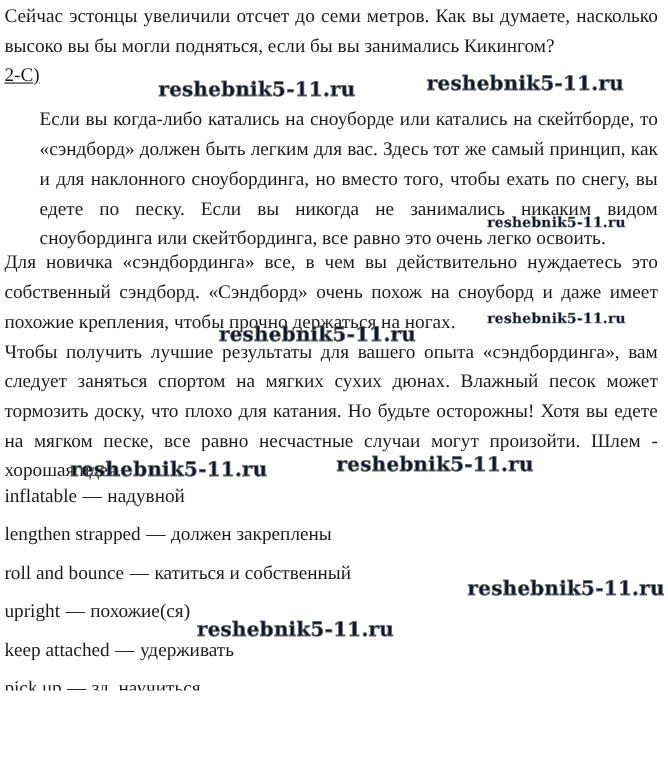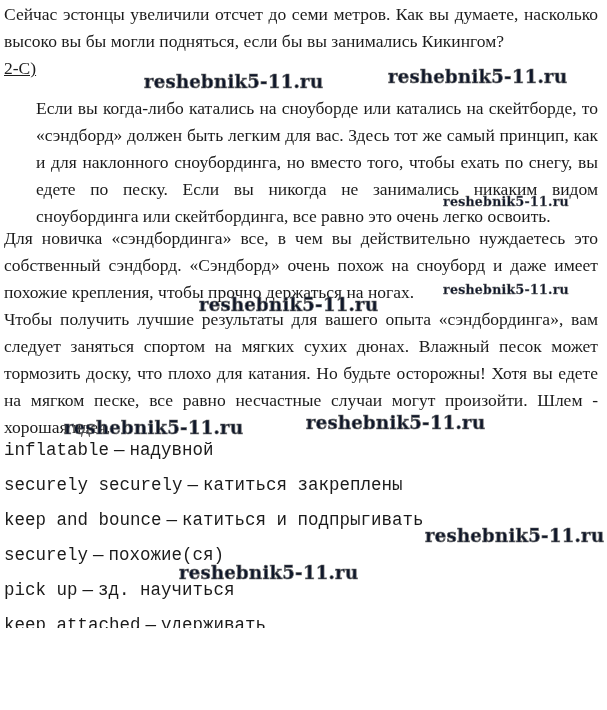--- a/index.html
+++ b/index.html
@@ -37,21 +37,20 @@
   .intro   { top: 1px; }
   .para2   { top: 95px; margin-left: 32px; }
   .para3   { top: 225px; }
   .para4   { top: 306px; }
   .vocab {
     position: absolute;
     left: 4px;
     top: 438px;
     right: 9px;
     font-size: 17.5px;
-    font-family: Liberation Mono, monospace;
   }
   .vocab-row {
     line-height: 24px;
     margin-bottom: 11px;
     white-space: nowrap;
   }
   .vocab-row .dash {
     margin: 0 5px;
   }
   .watermark {
@@ -94,33 +93,33 @@
 
   <p class="para para3">Для новичка «сэндбординга» все, в чем вы действительно нуждаетесь это собственный сэндборд. «Сэндборд» очень похож на сноуборд и даже имеет похожие крепления, чтобы прочно держаться на ногах.</p>
 
   <p class="para para4">Чтобы получить лучшие результаты для вашего опыта «сэндбординга», вам следует заняться спортом на мягких сухих дюнах. Влажный песок может тормозить доску, что плохо для катания. Но будьте осторожны! Хотя вы едете на мягком песке, все равно несчастные случаи могут произойти. Шлем - хорошая идея.</p>
 
   <div class="vocab">
     <div class="vocab-row">
       <span>inflatable</span><span class="dash">—</span><span>надувной</span>
     </div>
     <div class="vocab-row">
-      <span>securely securely</span><span class="dash">—</span><span>катиться закреплены</span>
+      <span>lengthen strapped</span><span class="dash">—</span><span>должен закреплены</span>
     </div>
     <div class="vocab-row">
-      <span>keep and bounce</span><span class="dash">—</span><span>катиться и подпрыгивать</span>
+      <span>roll and bounce</span><span class="dash">—</span><span>катиться и собственный</span>
     </div>
     <div class="vocab-row">
-      <span>securely</span><span class="dash">—</span><span>похожие(ся)</span>
+      <span>upright</span><span class="dash">—</span><span>похожие(ся)</span>
+    </div>
+    <div class="vocab-row">
+      <span>keep attached</span><span class="dash">—</span><span>удерживать</span>
     </div>
     <div class="vocab-row">
       <span>pick up</span><span class="dash">—</span><span>зд. научиться</span>
-    </div>
-    <div class="vocab-row">
-      <span>keep attached</span><span class="dash">—</span><span>удерживать</span>
     </div>
   </div>
 
   <span class="watermark wm1">reshebnik5-11.ru</span>
   <span class="watermark wm2">reshebnik5-11.ru</span>
   <span class="watermark small wm3">reshebnik5-11.ru</span>
   <span class="watermark small wm4">reshebnik5-11.ru</span>
   <span class="watermark wm5">reshebnik5-11.ru</span>
   <span class="watermark wm6">reshebnik5-11.ru</span>
   <span class="watermark wm7">reshebnik5-11.ru</span>

